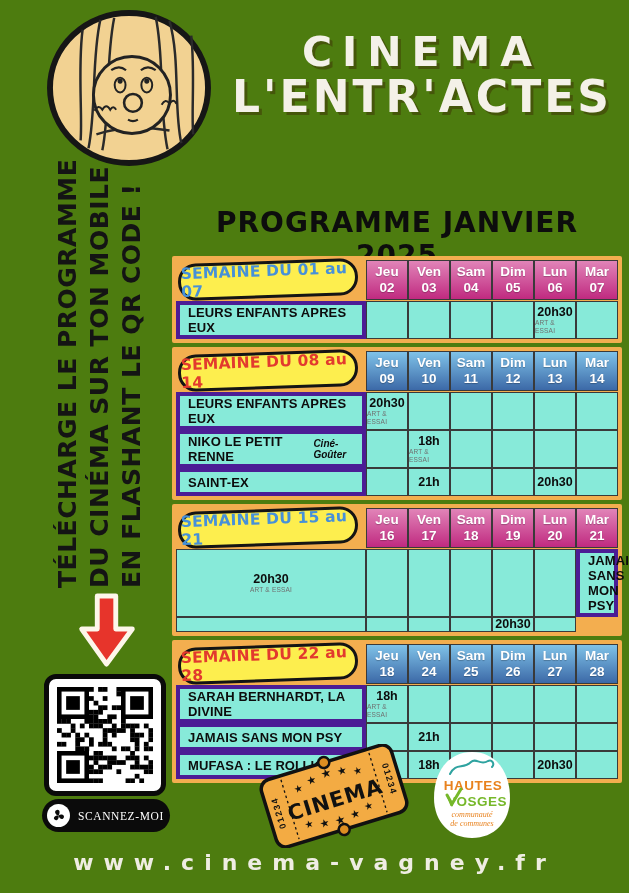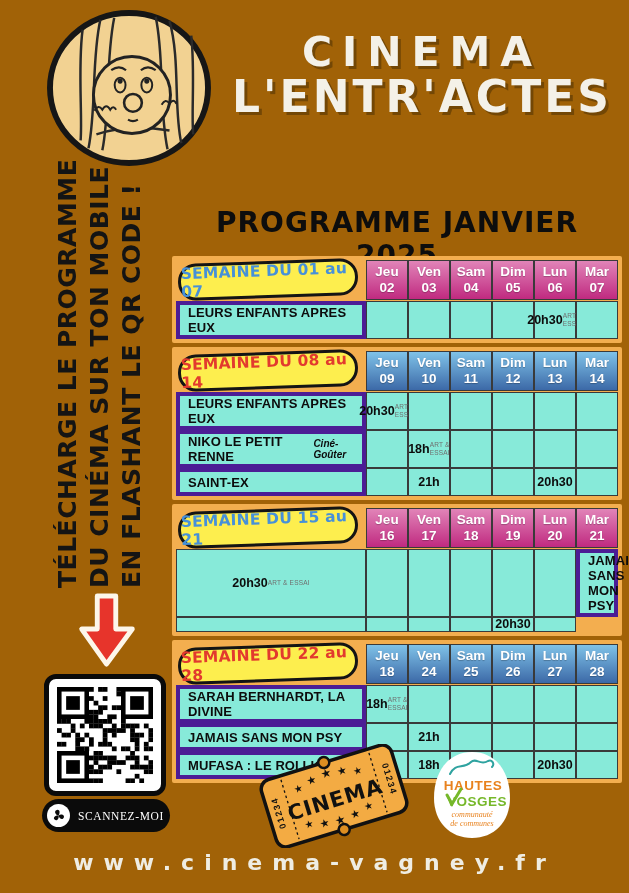--- a/index.html
+++ b/index.html
@@ -1,16 +1,16 @@
 <!DOCTYPE html>
 <html><head>
 <meta charset="utf-8">
 <style>
   html,body{margin:0;padding:0;}
-  .poster{position:relative;width:629px;height:893px;background:#a16207;overflow:hidden;
+  .poster{position:relative;width:629px;height:893px;background:#4d7c0f;overflow:hidden;
           font-family:"Liberation Sans",sans-serif;}
 
   
   .logo{position:absolute;left:45px;top:8px;width:168px;height:160px;}
 
   
   .title-block{position:absolute;left:222px;top:30px;width:400px;text-align:center;
                font-family:"DejaVu Sans",sans-serif;font-weight:bold;color:#f4f1e8;}
   .t1{font-size:41px;letter-spacing:10px;line-height:44px;text-shadow:3px 3px 0 rgba(60,40,5,.45);}
   .t2{font-size:44px;letter-spacing:3px;line-height:46px;text-shadow:3px 3px 0 rgba(60,40,5,.45);}
@@ -36,21 +36,21 @@
         display:flex;align-items:center;justify-content:center;transform:rotate(-2deg);
         font-family:"DejaVu Sans",sans-serif;font-weight:bold;font-size:15.5px;letter-spacing:.2px;}
   .day-cell{height:40px;box-sizing:border-box;border:1px solid #3a3a3a;color:#fff;
             display:flex;flex-direction:column;align-items:center;justify-content:center;
             font-weight:bold;font-size:13.5px;line-height:16px;text-shadow:0 1px 1px rgba(0,0,0,.25);}
   .film-cell{box-sizing:border-box;border:4px solid #4c1d95;background:#87ead9;min-height:28px;
              display:flex;align-items:center;padding-left:8px;color:#0c0c0c;}
   .film-cell .ft{font-weight:bold;font-size:13px;letter-spacing:.1px;}
   .film-cell .fn{font-weight:bold;font-style:italic;font-size:10px;margin-left:4px;}
   .show-cell{box-sizing:border-box;border:1px solid #3a3a3a;background:#87ead9;
-             display:flex;flex-direction:row;align-items:center;justify-content:center;}
+             display:flex;flex-direction:column;align-items:center;justify-content:center;}
   .show-cell .time{font-weight:bold;font-size:12.5px;color:#0c0c0c;line-height:13px;}
   .show-cell .tag{font-size:6.5px;color:#6f6f6f;letter-spacing:.2px;line-height:8px;}
 
   
   .arrow{position:absolute;left:70px;top:591px;width:74px;height:80px;}
   .qr{position:absolute;left:44px;top:674px;width:112px;height:112px;background:#fff;
       border:5px solid #0a0a0a;border-radius:12px;display:flex;align-items:center;justify-content:center;}
   .scan{position:absolute;left:42px;top:799px;width:128px;height:33px;background:#0b0b0b;border-radius:17px;
         display:flex;align-items:center;color:#fff;}
   .scan .dot{width:23px;height:23px;background:#fff;border-radius:50%;margin-left:5px;

